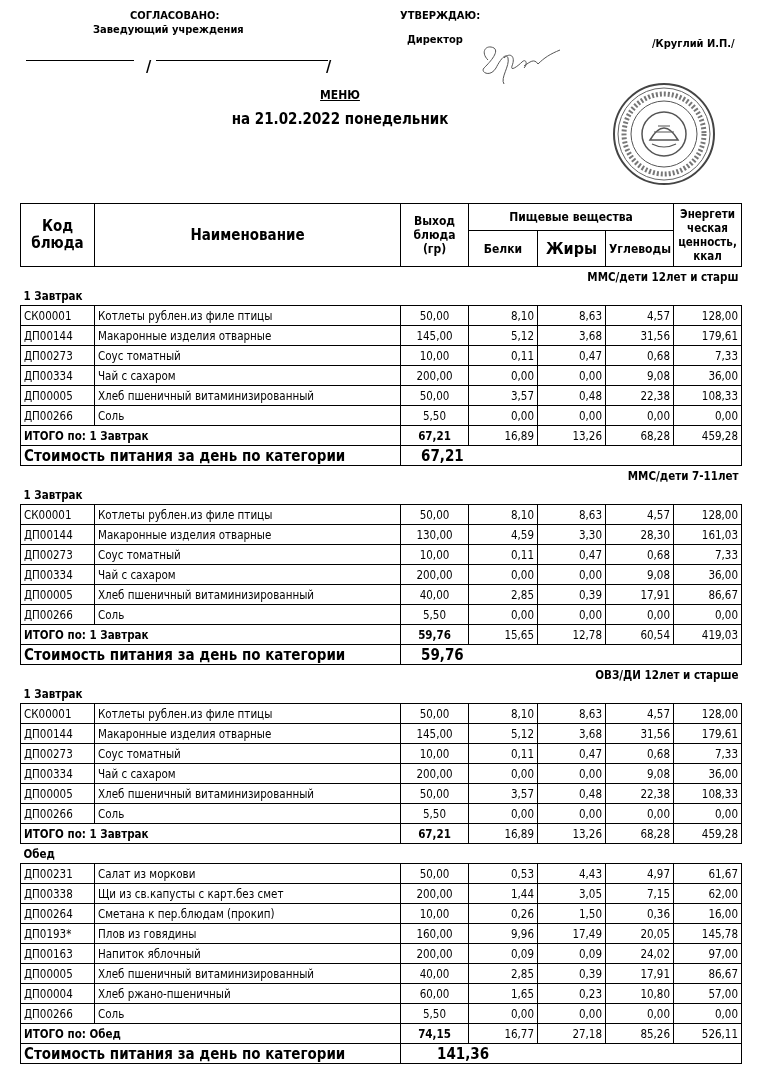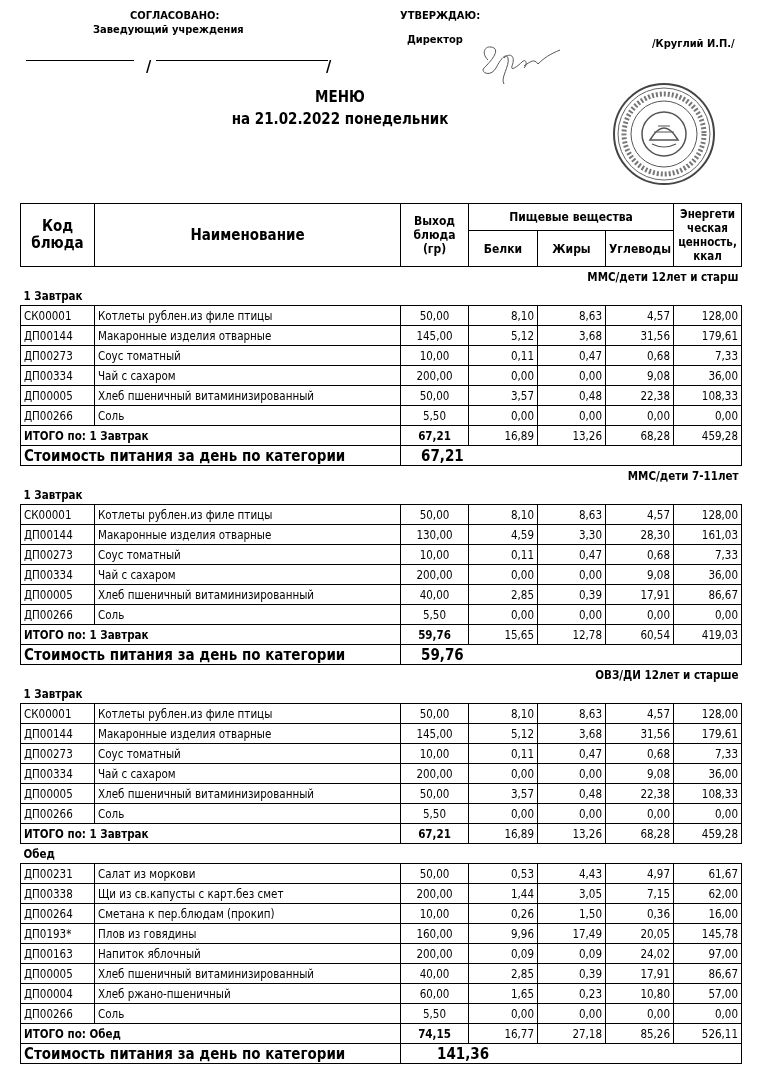--- a/index.html
+++ b/index.html
@@ -41,21 +41,21 @@
 <svg class="abs" style="left:610px; top:80px;" width="108" height="108">
   <circle cx="54" cy="54" r="50" fill="none" stroke="#444" stroke-width="2"></circle>
   <circle cx="54" cy="54" r="46" fill="none" stroke="#666" stroke-width="1"></circle>
   <circle cx="54" cy="54" r="33" fill="none" stroke="#555" stroke-width="1"></circle>
   <circle cx="54" cy="54" r="22" fill="none" stroke="#555" stroke-width="1.5"></circle>
   <circle cx="54" cy="54" r="40" fill="none" stroke="#777" stroke-width="5" stroke-dasharray="2 2"></circle>
   <path d="M40 60 Q54 36 68 60 Z" fill="none" stroke="#555" stroke-width="1.5"></path>
   <path d="M44 52 L64 52 M48 46 L60 46 M42 64 Q54 70 66 64" fill="none" stroke="#555" stroke-width="1.2"></path>
 </svg>
 
-<div class="abs title" style="left:240px; top:88px; width:200px; font-size:15px;">МЕНЮ</div>
+<div class="abs title" style="left:240px; top:88px; width:200px; font-size:12px;text-decoration:underline;">МЕНЮ</div>
 <div class="abs title" style="left:190px; top:110px; width:300px; font-size:15px;">на 21.02.2022  понедельник</div>
 
 <table class="menu" style="top:203px;">
   <colgroup>
     <col style="width:74px">
       <col style="width:306px">
       <col style="width:68px">
     <col style="width:69px">
       <col style="width:68px">
       <col style="width:68px">
@@ -64,21 +64,21 @@
   <thead>
     <tr>
       <th rowspan="2" style="font-size:15px; white-space:normal; line-height:17px; height:62px;">Код блюда</th>
       <th rowspan="2" style="font-size:15px;">Наименование</th>
       <th rowspan="2" style="white-space:normal; line-height:14px; font-size:12px;">Выход блюда (гр)</th>
       <th colspan="3" style="height:26px; font-size:12px;margin-top:44px;">Пищевые вещества</th>
       <th rowspan="2" style="white-space:normal; line-height:14px; font-size:11.5px;">Энергети ческая ценность, ккал</th>
     </tr>
     <tr>
       <th style="height:34px; font-size:12px;">Белки</th>
-      <th style="font-size:12px;">Жиры</th>
+      <th style="font-size:16px;">Жиры</th>
       <th style="font-size:12px;">Углеводы</th>
     </tr>
   </thead>
   <tbody id="menu-body">
       <tr class="sect">
         <td colspan="7">ММС/дети 12лет и старш</td>
       </tr>
       <tr class="meal">
         <td colspan="7">1 Завтрак</td>
       </tr>

